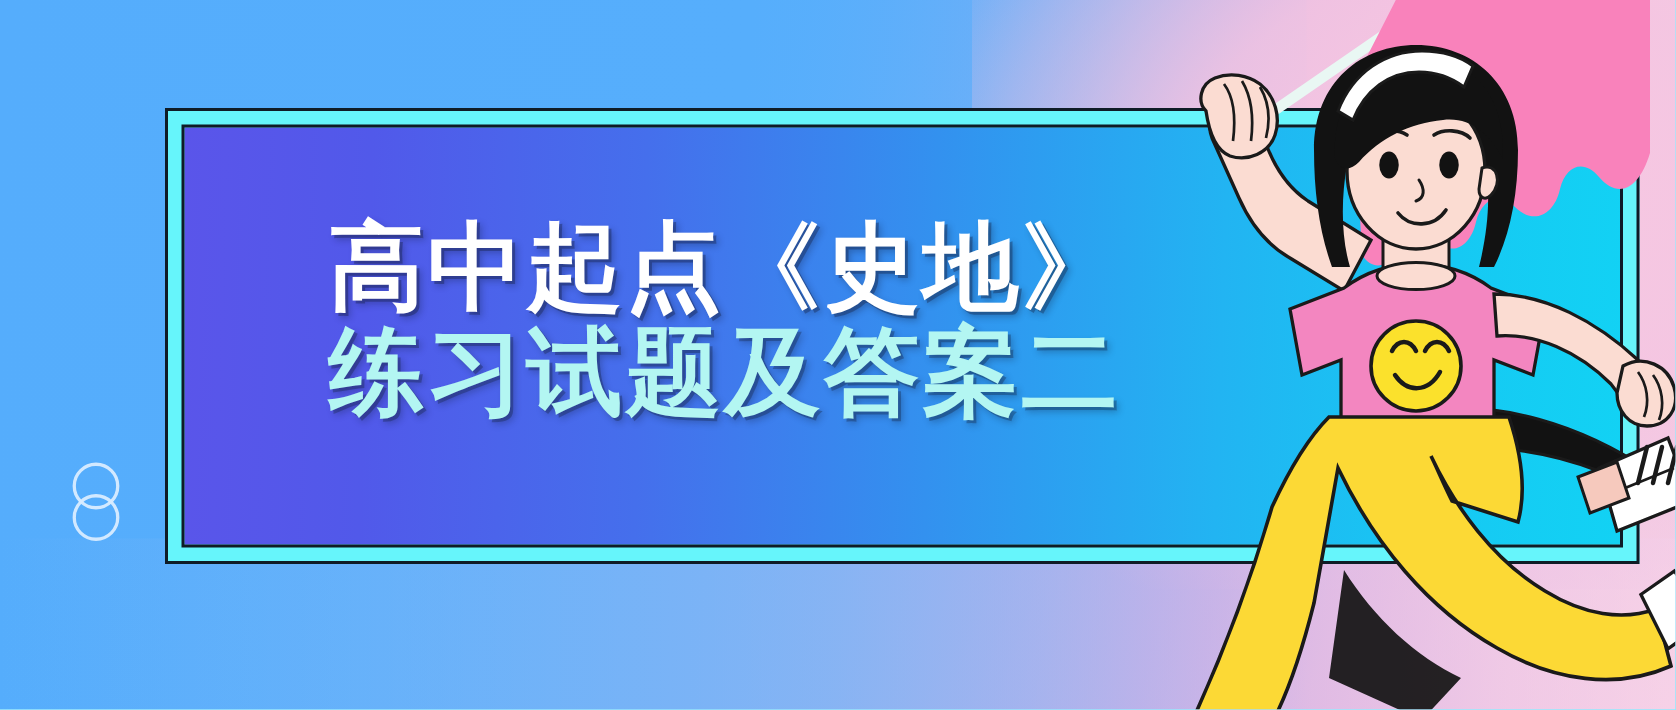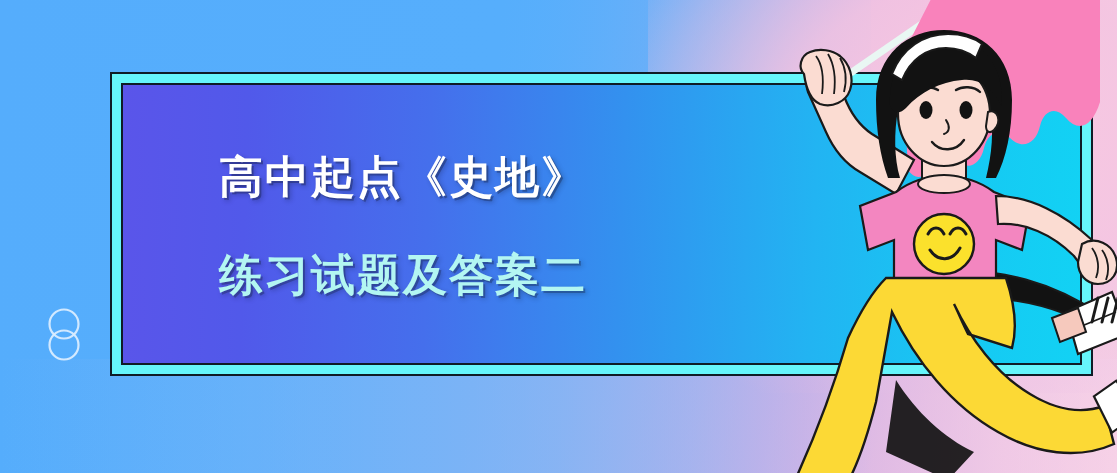--- a/index.html
+++ b/index.html
@@ -84,39 +84,38 @@
     overflow:hidden;
   }
 
   
   .title-block {
     position:absolute;
     left:96px; top:58px;
     width:620px;
   }
   .title-line {
-    font-family:Liberation Serif, serif;
+    font-family:Liberation Sans, sans-serif;
     font-weight:bold;
-    font-size:44px;
+    font-size:64px;
     line-height:70px;
     letter-spacing:2px;
     white-space:nowrap;
   }
   .title-line-1 {
     color:#ffffff;
     text-shadow:
        2px 2px 0 rgba(20,30,60,0.35),
        3px 3px 5px rgba(14,24,54,0.30);
   }
   .title-line-2 {
     color:#b3f6f2;
     text-shadow:
        2px 2px 0 rgba(20,30,60,0.32),
        3px 3px 5px rgba(14,24,54,0.28);
-    margin-top: 28px;
   }
 
   
   .deco-eight {
     position:absolute;
     left:44px; top:307px;
     width:40px; height:56px;
   }
 
   

